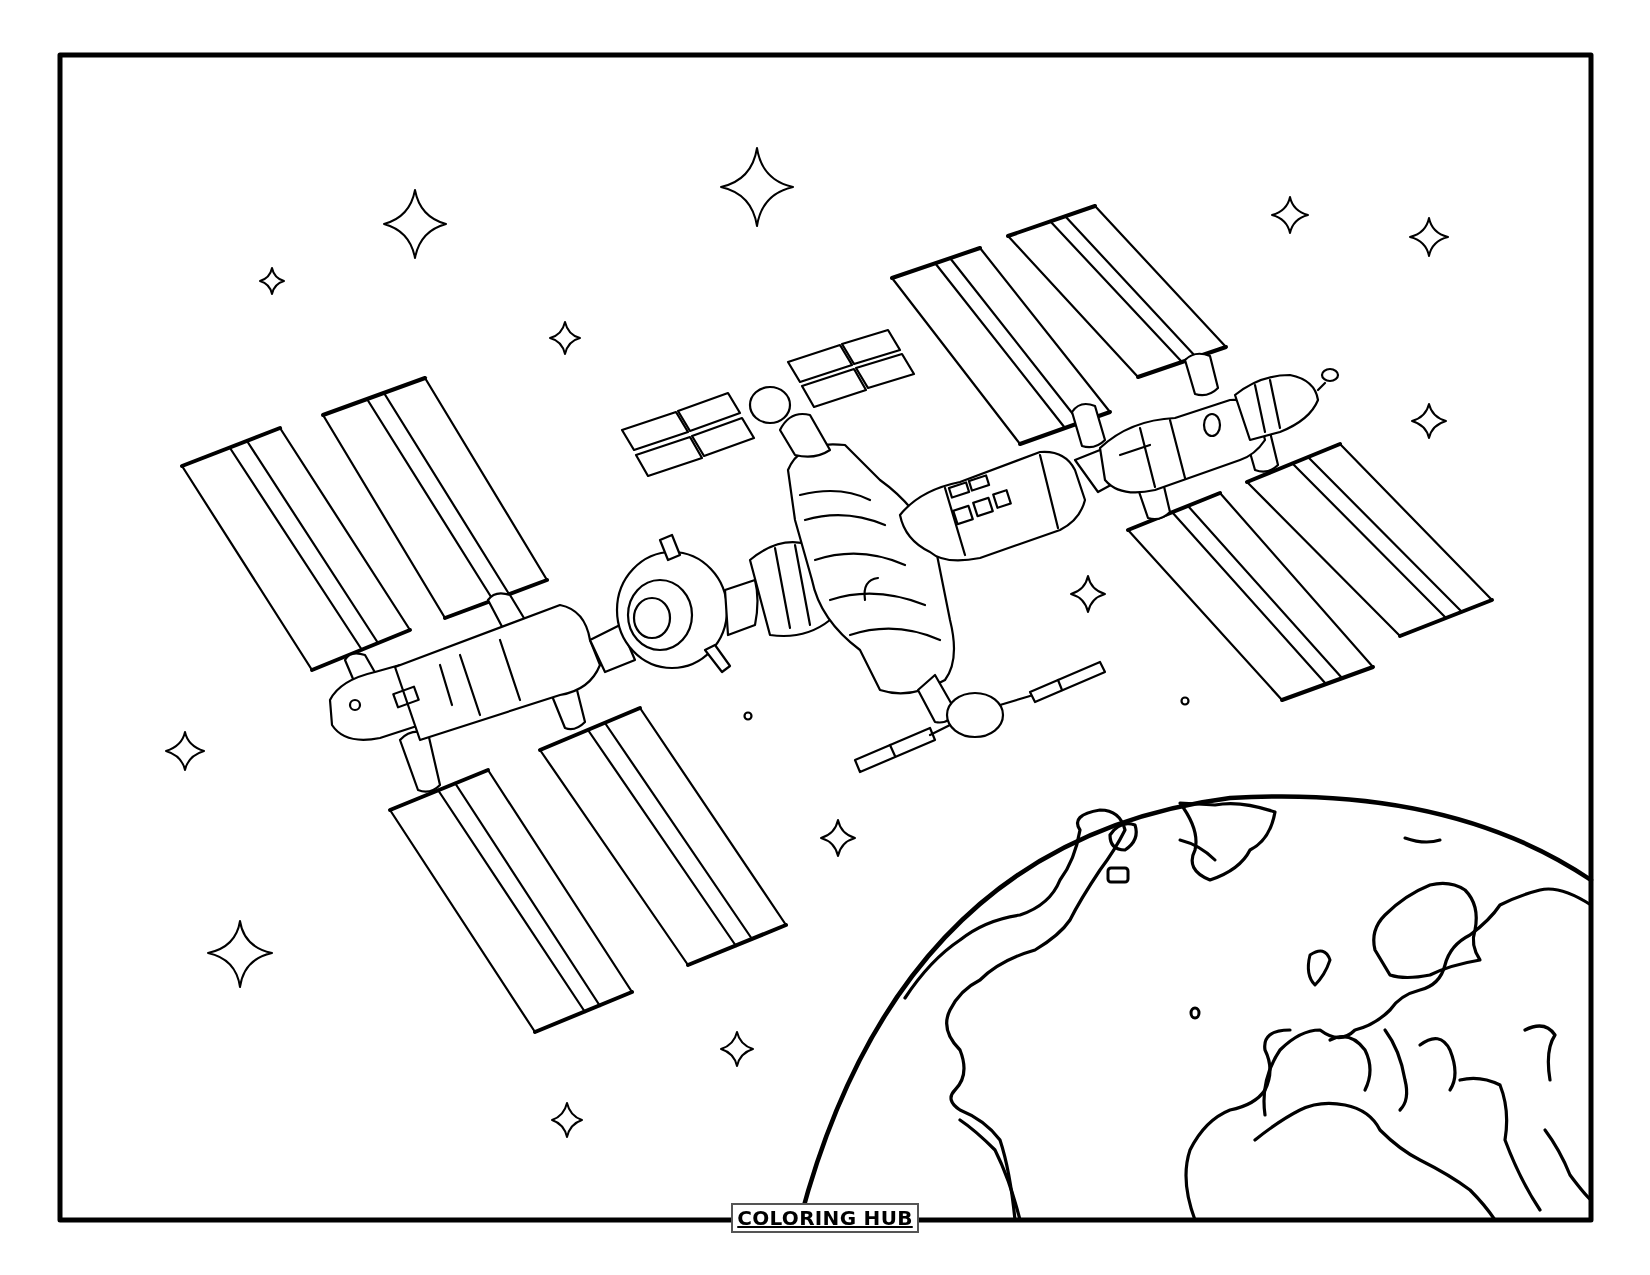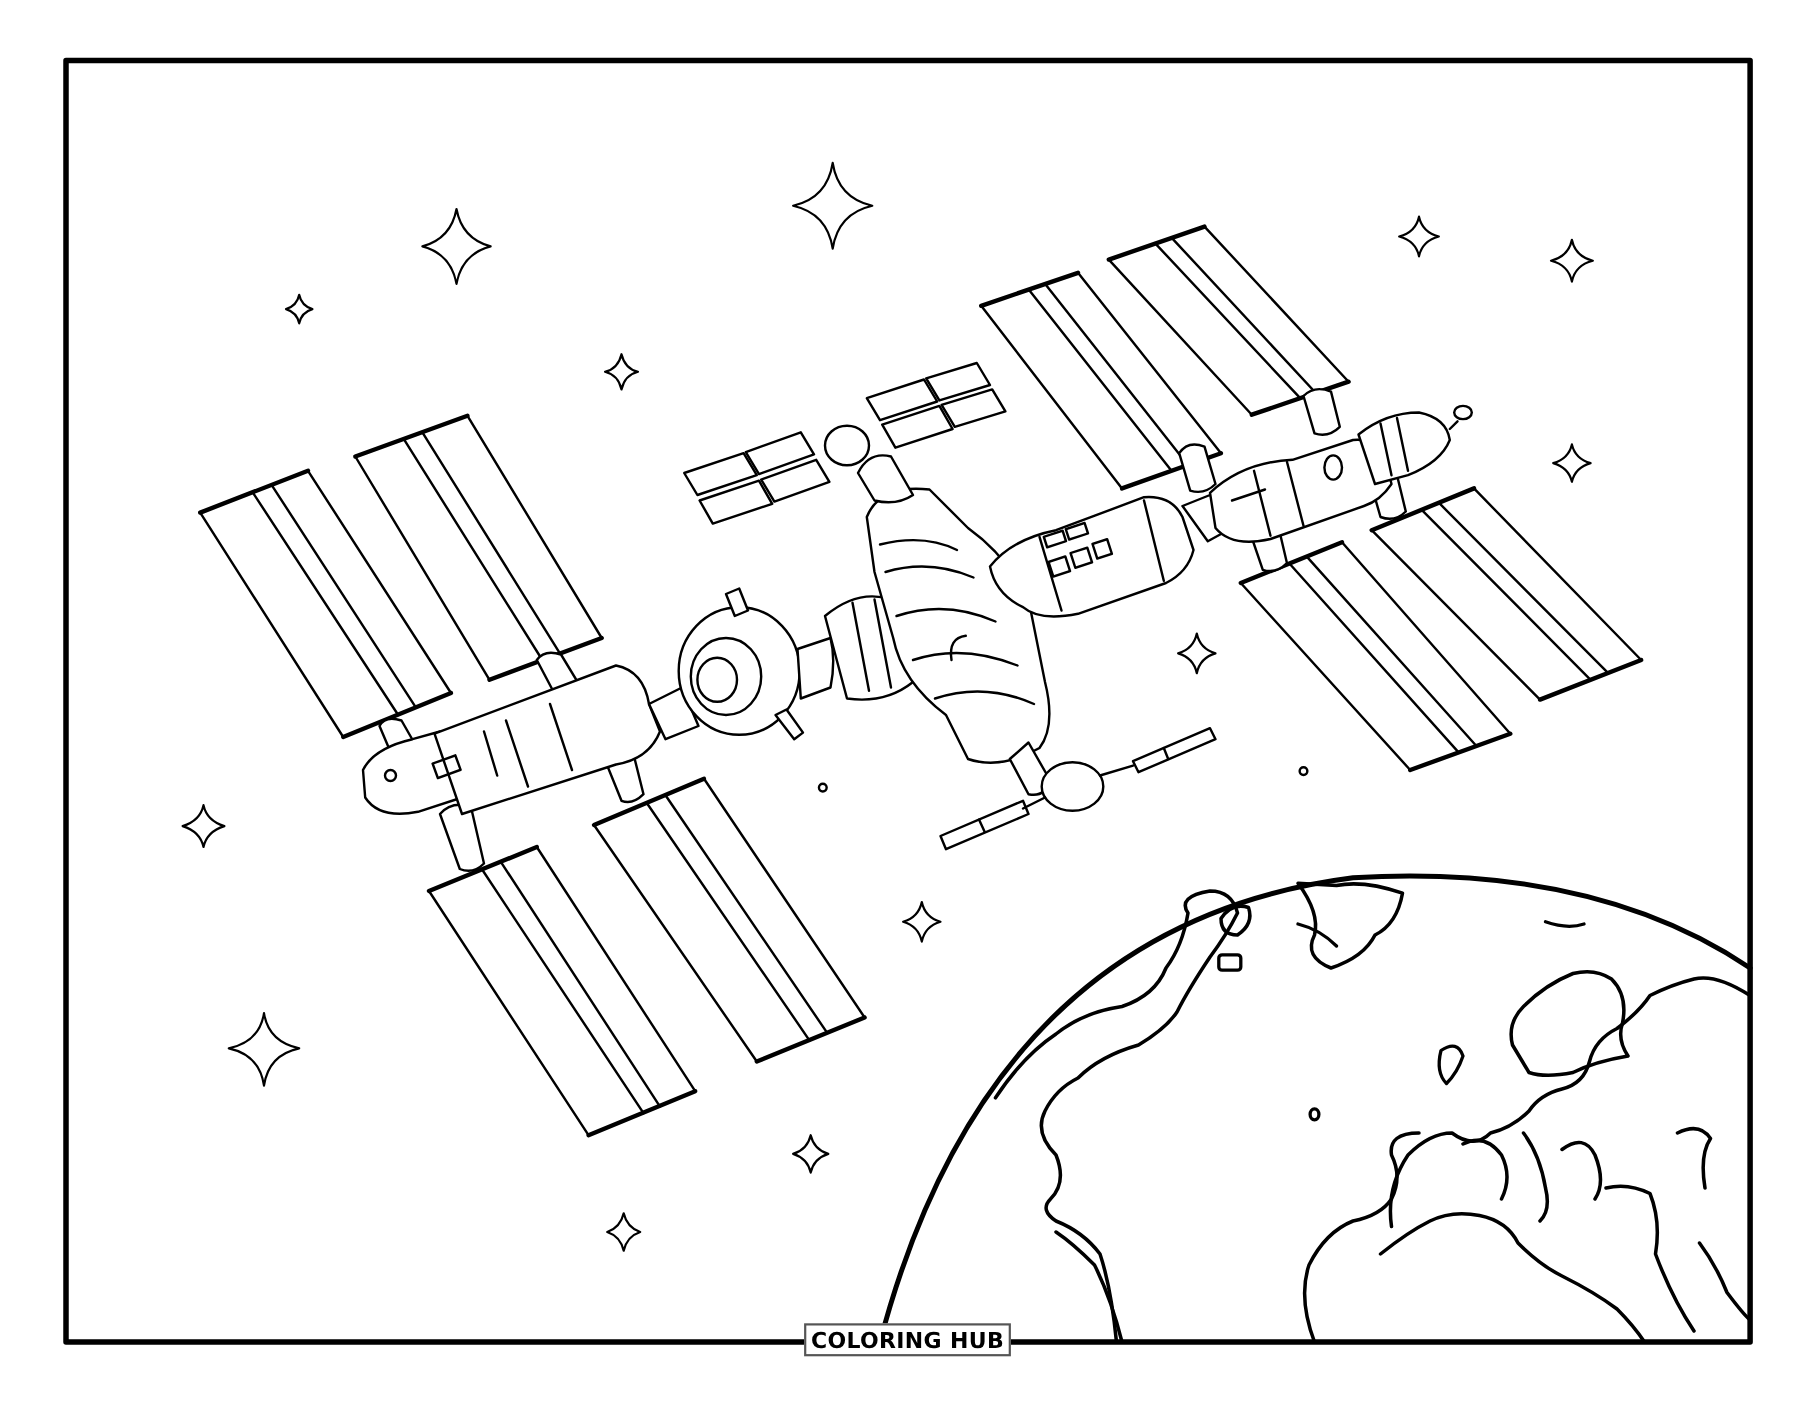--- a/index.html
+++ b/index.html
@@ -8,21 +8,21 @@
   svg { position: absolute; left: 0; top: 0; }
   .ln { fill: none; stroke: #000; stroke-width: 2.2; stroke-linejoin: round; stroke-linecap: round; }
   .thick { fill: none; stroke: #000; stroke-width: 4.5; stroke-linejoin: round; stroke-linecap: round; }
   .panel { fill: #fff; stroke: #000; stroke-width: 2.2; stroke-linejoin: round; }
   .mod { fill: #fff; stroke: #000; stroke-width: 2.2; stroke-linejoin: round; }
   .star { fill: #fff; stroke: #000; stroke-width: 2; stroke-linejoin: round; }
   #brand-label {
     position: absolute; left: 731px; top: 1203px; width: 188px; height: 30px;
     background: #fff; border: 2px solid #555; box-sizing: border-box;
     display: flex; align-items: center; justify-content: center;
-    font-family: "DejaVu Sans", sans-serif; font-weight: bold; font-size: 20px; color: #000; letter-spacing: 0.3px;
+    font-family: "DejaVu Sans", sans-serif; font-weight: bold; font-size: 20px; color: #000; letter-spacing: 0.3px; text-decoration: underline;
   }
 </style>
 </head>
 <body>
 
 <div id="page">
 <svg width="1650" height="1275" viewBox="0 0 1650 1275">
 
   <rect x="60" y="55" width="1531" height="1165" class="thick" style="stroke-width:5"></rect>
 

